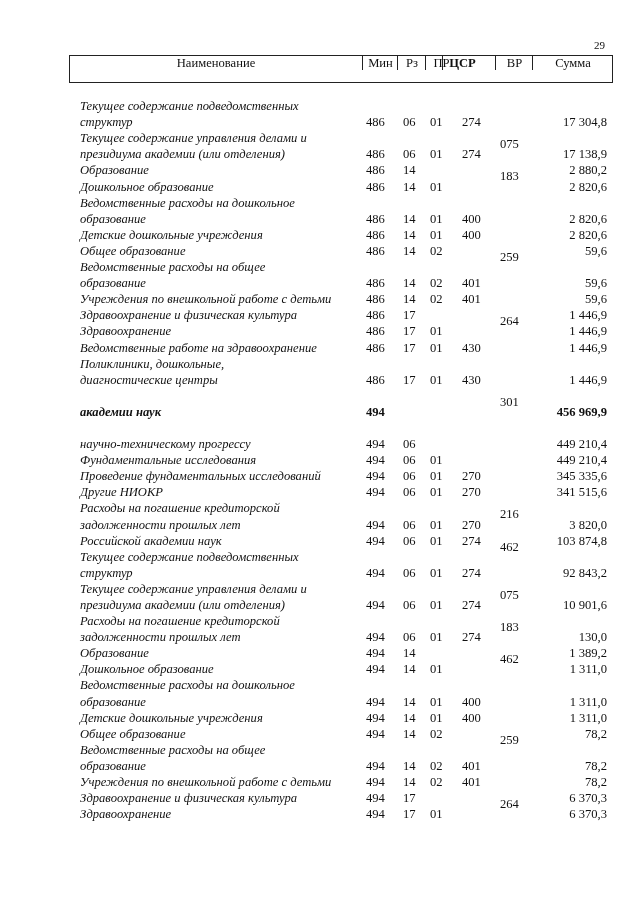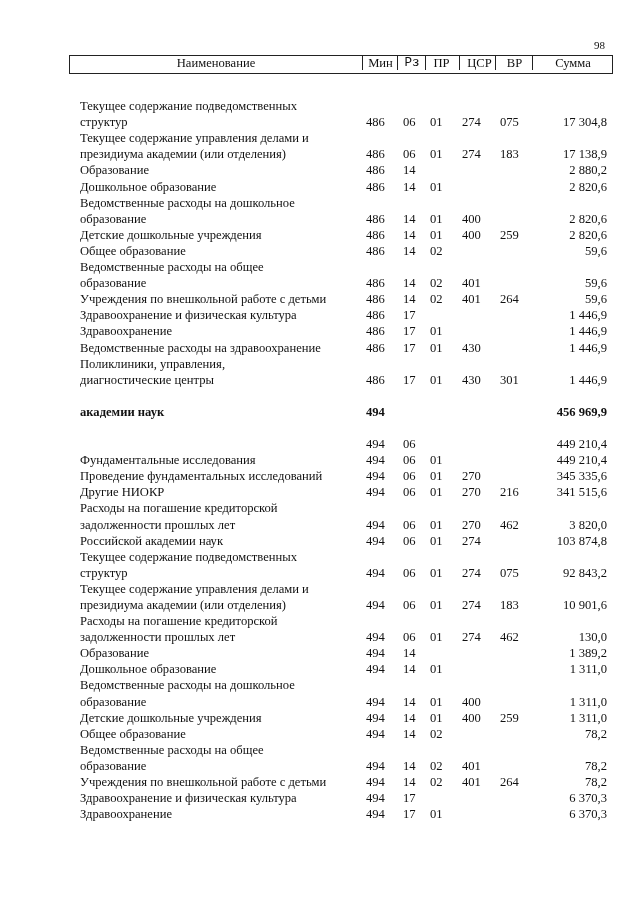--- a/index.html
+++ b/index.html
@@ -8,54 +8,54 @@
       font-family: "Liberation Serif", "DejaVu Serif", serif;
       color: #111111;
       font-size: 12.6px;
     }
     .page-num {
       position: absolute; top: 39px; left: 594px;
       font-size: 11px;
     }
     .header {
       position: absolute; top: 55px; left: 69px;
-      width: 544px; height: 19px;
+      width: 544px; height: 28px;
       border: 1px solid #222;
       box-sizing: border-box;
     }
     .hcell {
       position: absolute; top: 0; height: 14px; line-height: 14px;
       text-align: center; border-left: 1px solid #222;
       font-size: 12.6px;
     }
     .hcell.first { border-left: none; }
     .rows { position: absolute; top: 82px; left: 0; width: 640px; }
     .row { position: relative; height: 16.1px; line-height: 16px; white-space: nowrap; }
     .row.blank { height: 16.1px; }
     .c { position: absolute; top: 0; }
-    .name { left: 80px; }
+    .name { left: 80px; font-style: italic; }
     .min { left: 366px; }
     .rz { left: 403px; }
     .pr { left: 430px; }
     .csr { left: 462px; }
-    .vr { left: 500px; }
+    .vr { left: 500px; margin-top: 22px; }
     .sum { right: 33px; text-align: center; }
     .bold { font-weight: bold; }
   </style>
 </head>
 <body>
 
-<div class="page-num">98</div>
+<div class="page-num">29</div>
 
 <div class="header">
   <div class="hcell first" style="left:0;width:292px;">Наименование</div>
   <div class="hcell" style="left:292px;width:35px;">Мин</div>
-  <div class="hcell" style="left:327px;width:28px;font-family:Liberation Mono, monospace;">Рз</div>
+  <div class="hcell" style="left:327px;width:28px;">Рз</div>
   <div class="hcell" style="left:355px;width:31px;">ПР</div>
-  <div class="hcell" style="left:389px;width:39px;">ЦСР</div>
+  <div class="hcell" style="left:372px;width:39px;font-weight:bold;">ЦСР</div>
   <div class="hcell" style="left:425px;width:37px;">ВР</div>
   <div class="hcell" style="left:462px;width:80px;">Сумма</div>
 </div>
 
 <div class="rows" id="rows">
     <div class="row blank"></div>
     <div class="row">
       <span class="c name">Текущее содержание подведомственных</span>
       <span class="c min"></span>
       <span class="c rz"></span>
@@ -184,30 +184,30 @@
     <div class="row">
       <span class="c name">Здравоохранение</span>
       <span class="c min">486</span>
       <span class="c rz">17</span>
       <span class="c pr">01</span>
       <span class="c csr"></span>
       <span class="c vr"></span>
       <span class="c sum">1 446,9</span>
     </div>
     <div class="row">
-      <span class="c name">Ведомственные расходы на здравоохранение</span>
+      <span class="c name">Ведомственные работе на здравоохранение</span>
       <span class="c min">486</span>
       <span class="c rz">17</span>
       <span class="c pr">01</span>
       <span class="c csr">430</span>
       <span class="c vr"></span>
       <span class="c sum">1 446,9</span>
     </div>
     <div class="row">
-      <span class="c name">Поликлиники, управления,</span>
+      <span class="c name">Поликлиники, дошкольные,</span>
       <span class="c min"></span>
       <span class="c rz"></span>
       <span class="c pr"></span>
       <span class="c csr"></span>
       <span class="c vr"></span>
       <span class="c sum"></span>
     </div>
     <div class="row">
       <span class="c name">диагностические центры</span>
       <span class="c min">486</span>
@@ -222,20 +222,21 @@
       <span class="c name">академии наук</span>
       <span class="c min">494</span>
       <span class="c rz"></span>
       <span class="c pr"></span>
       <span class="c csr"></span>
       <span class="c vr"></span>
       <span class="c sum">456 969,9</span>
     </div>
     <div class="row blank"></div>
     <div class="row">
+      <span class="c name">научно-техническому прогрессу</span>
       <span class="c min">494</span>
       <span class="c rz">06</span>
       <span class="c pr"></span>
       <span class="c csr"></span>
       <span class="c vr"></span>
       <span class="c sum">449 210,4</span>
     </div>
     <div class="row">
       <span class="c name">Фундаментальные исследования</span>
       <span class="c min">494</span>

